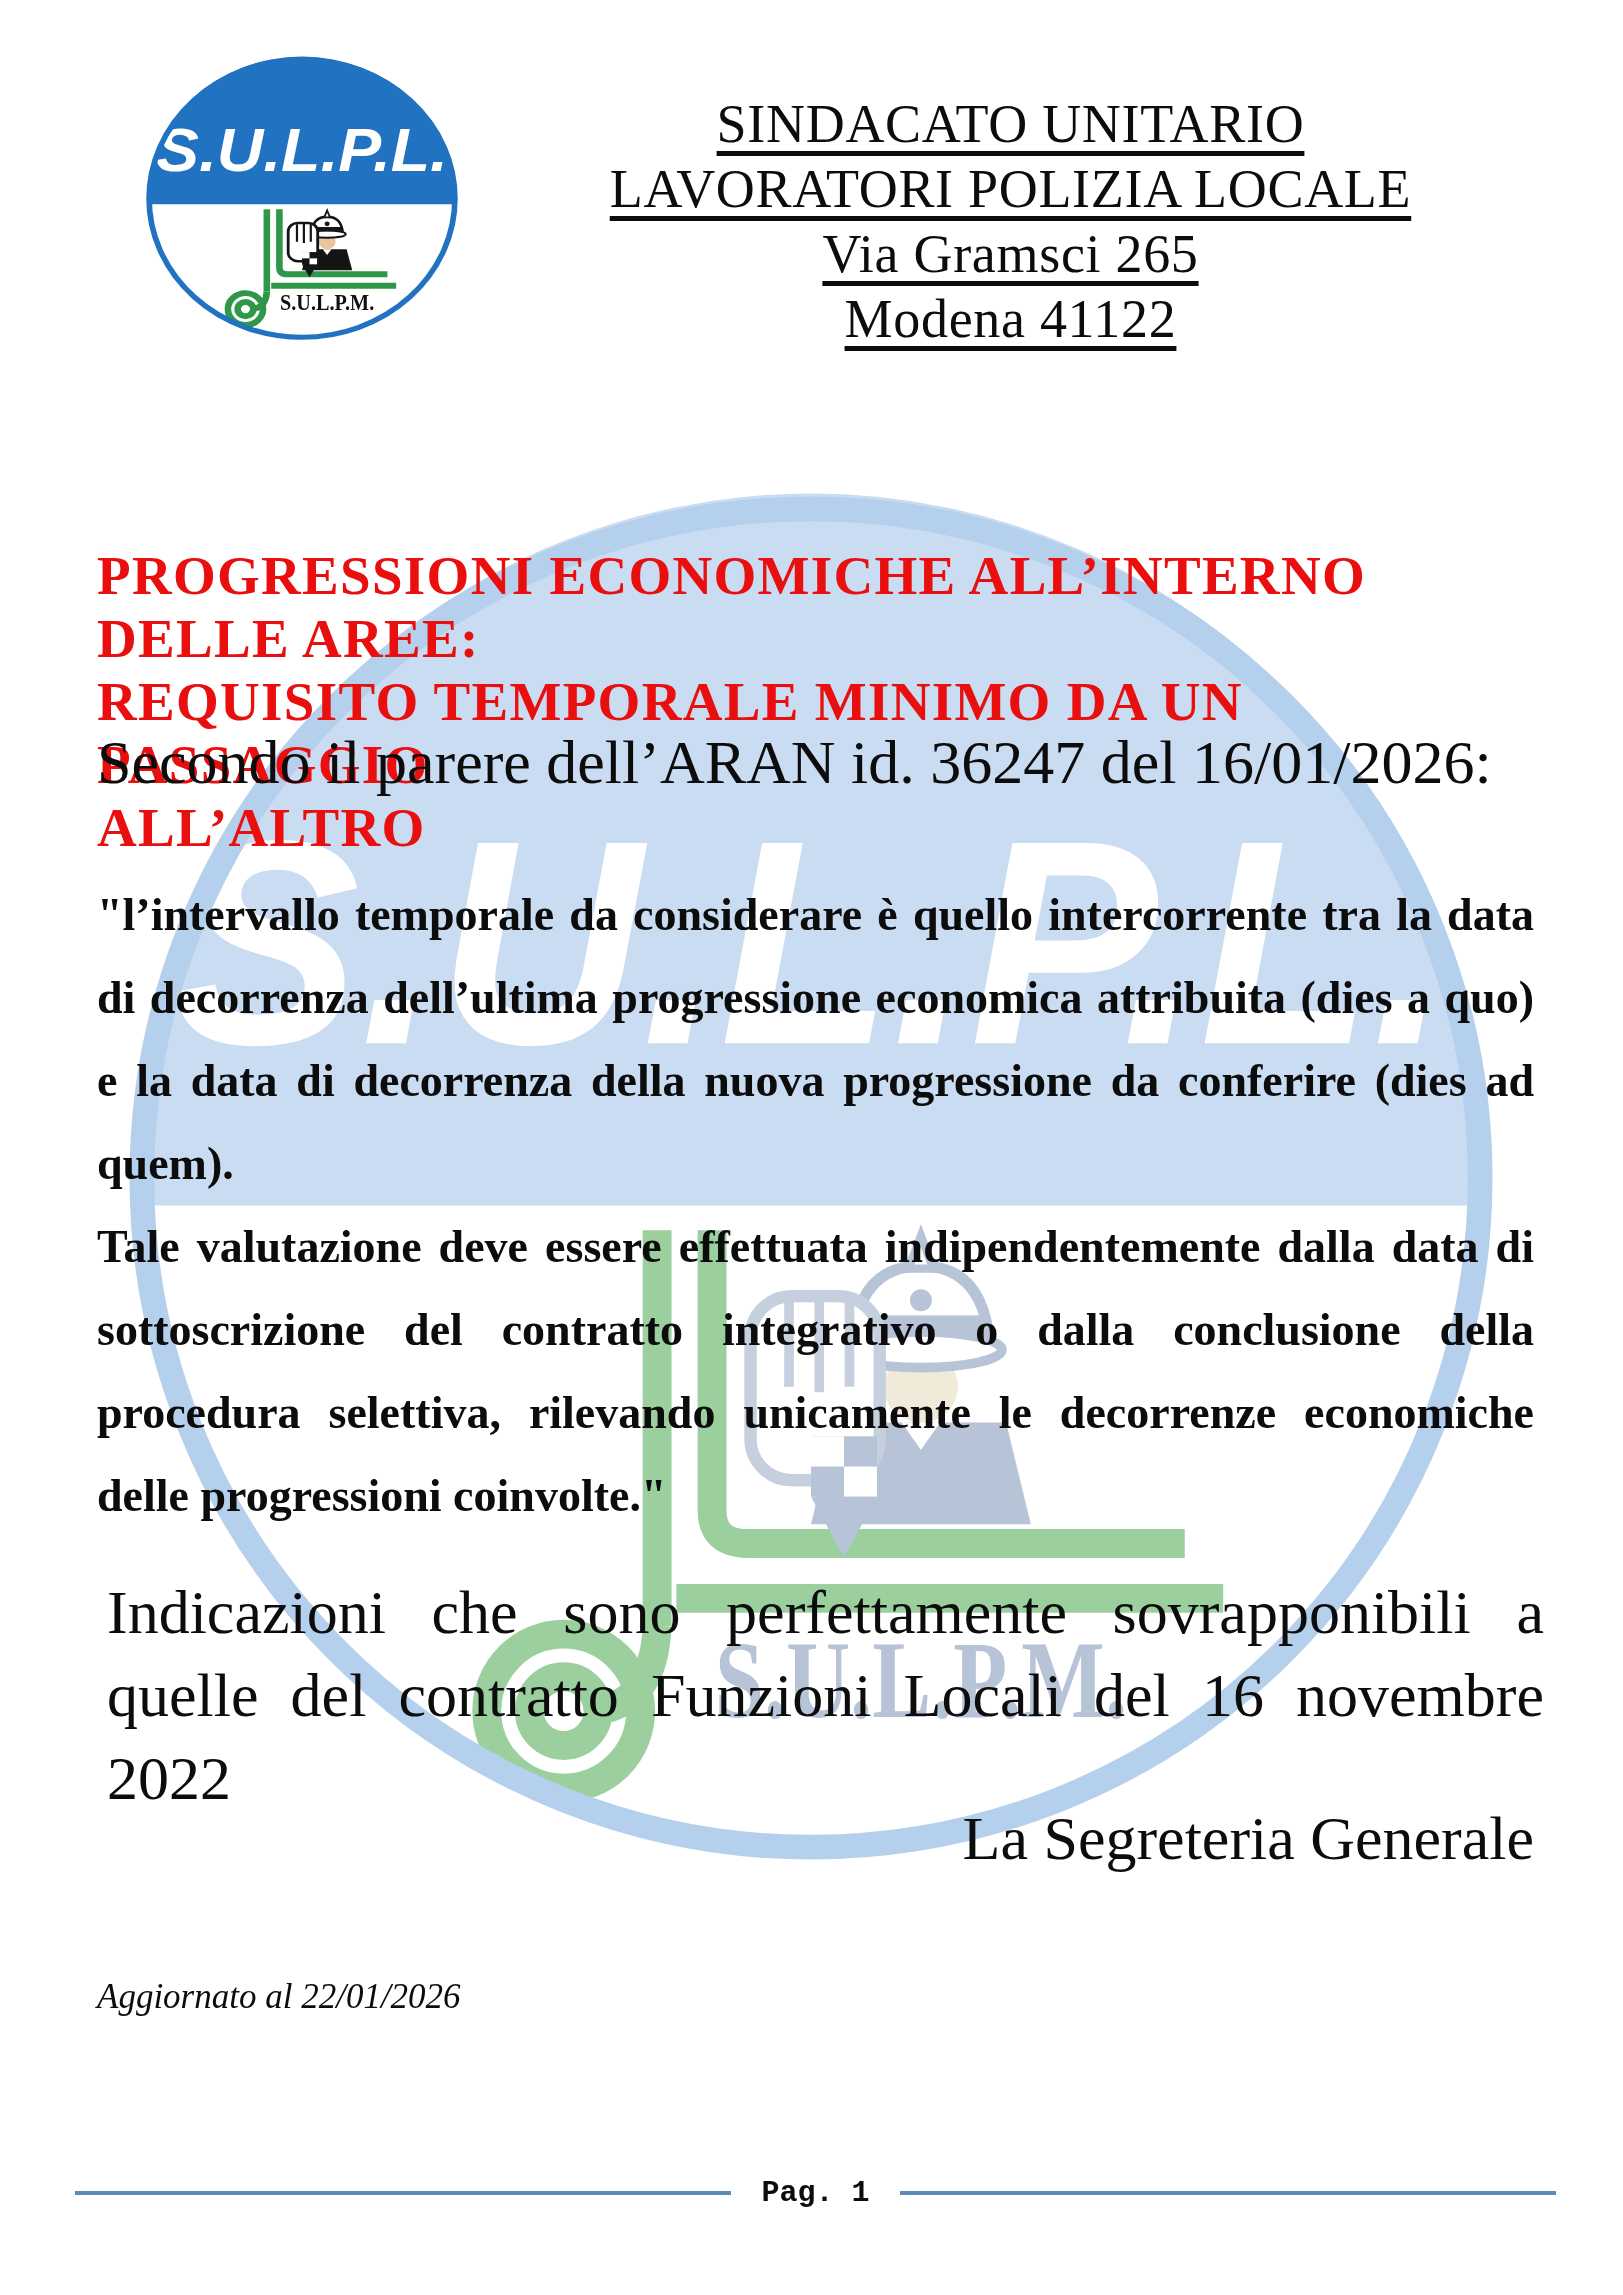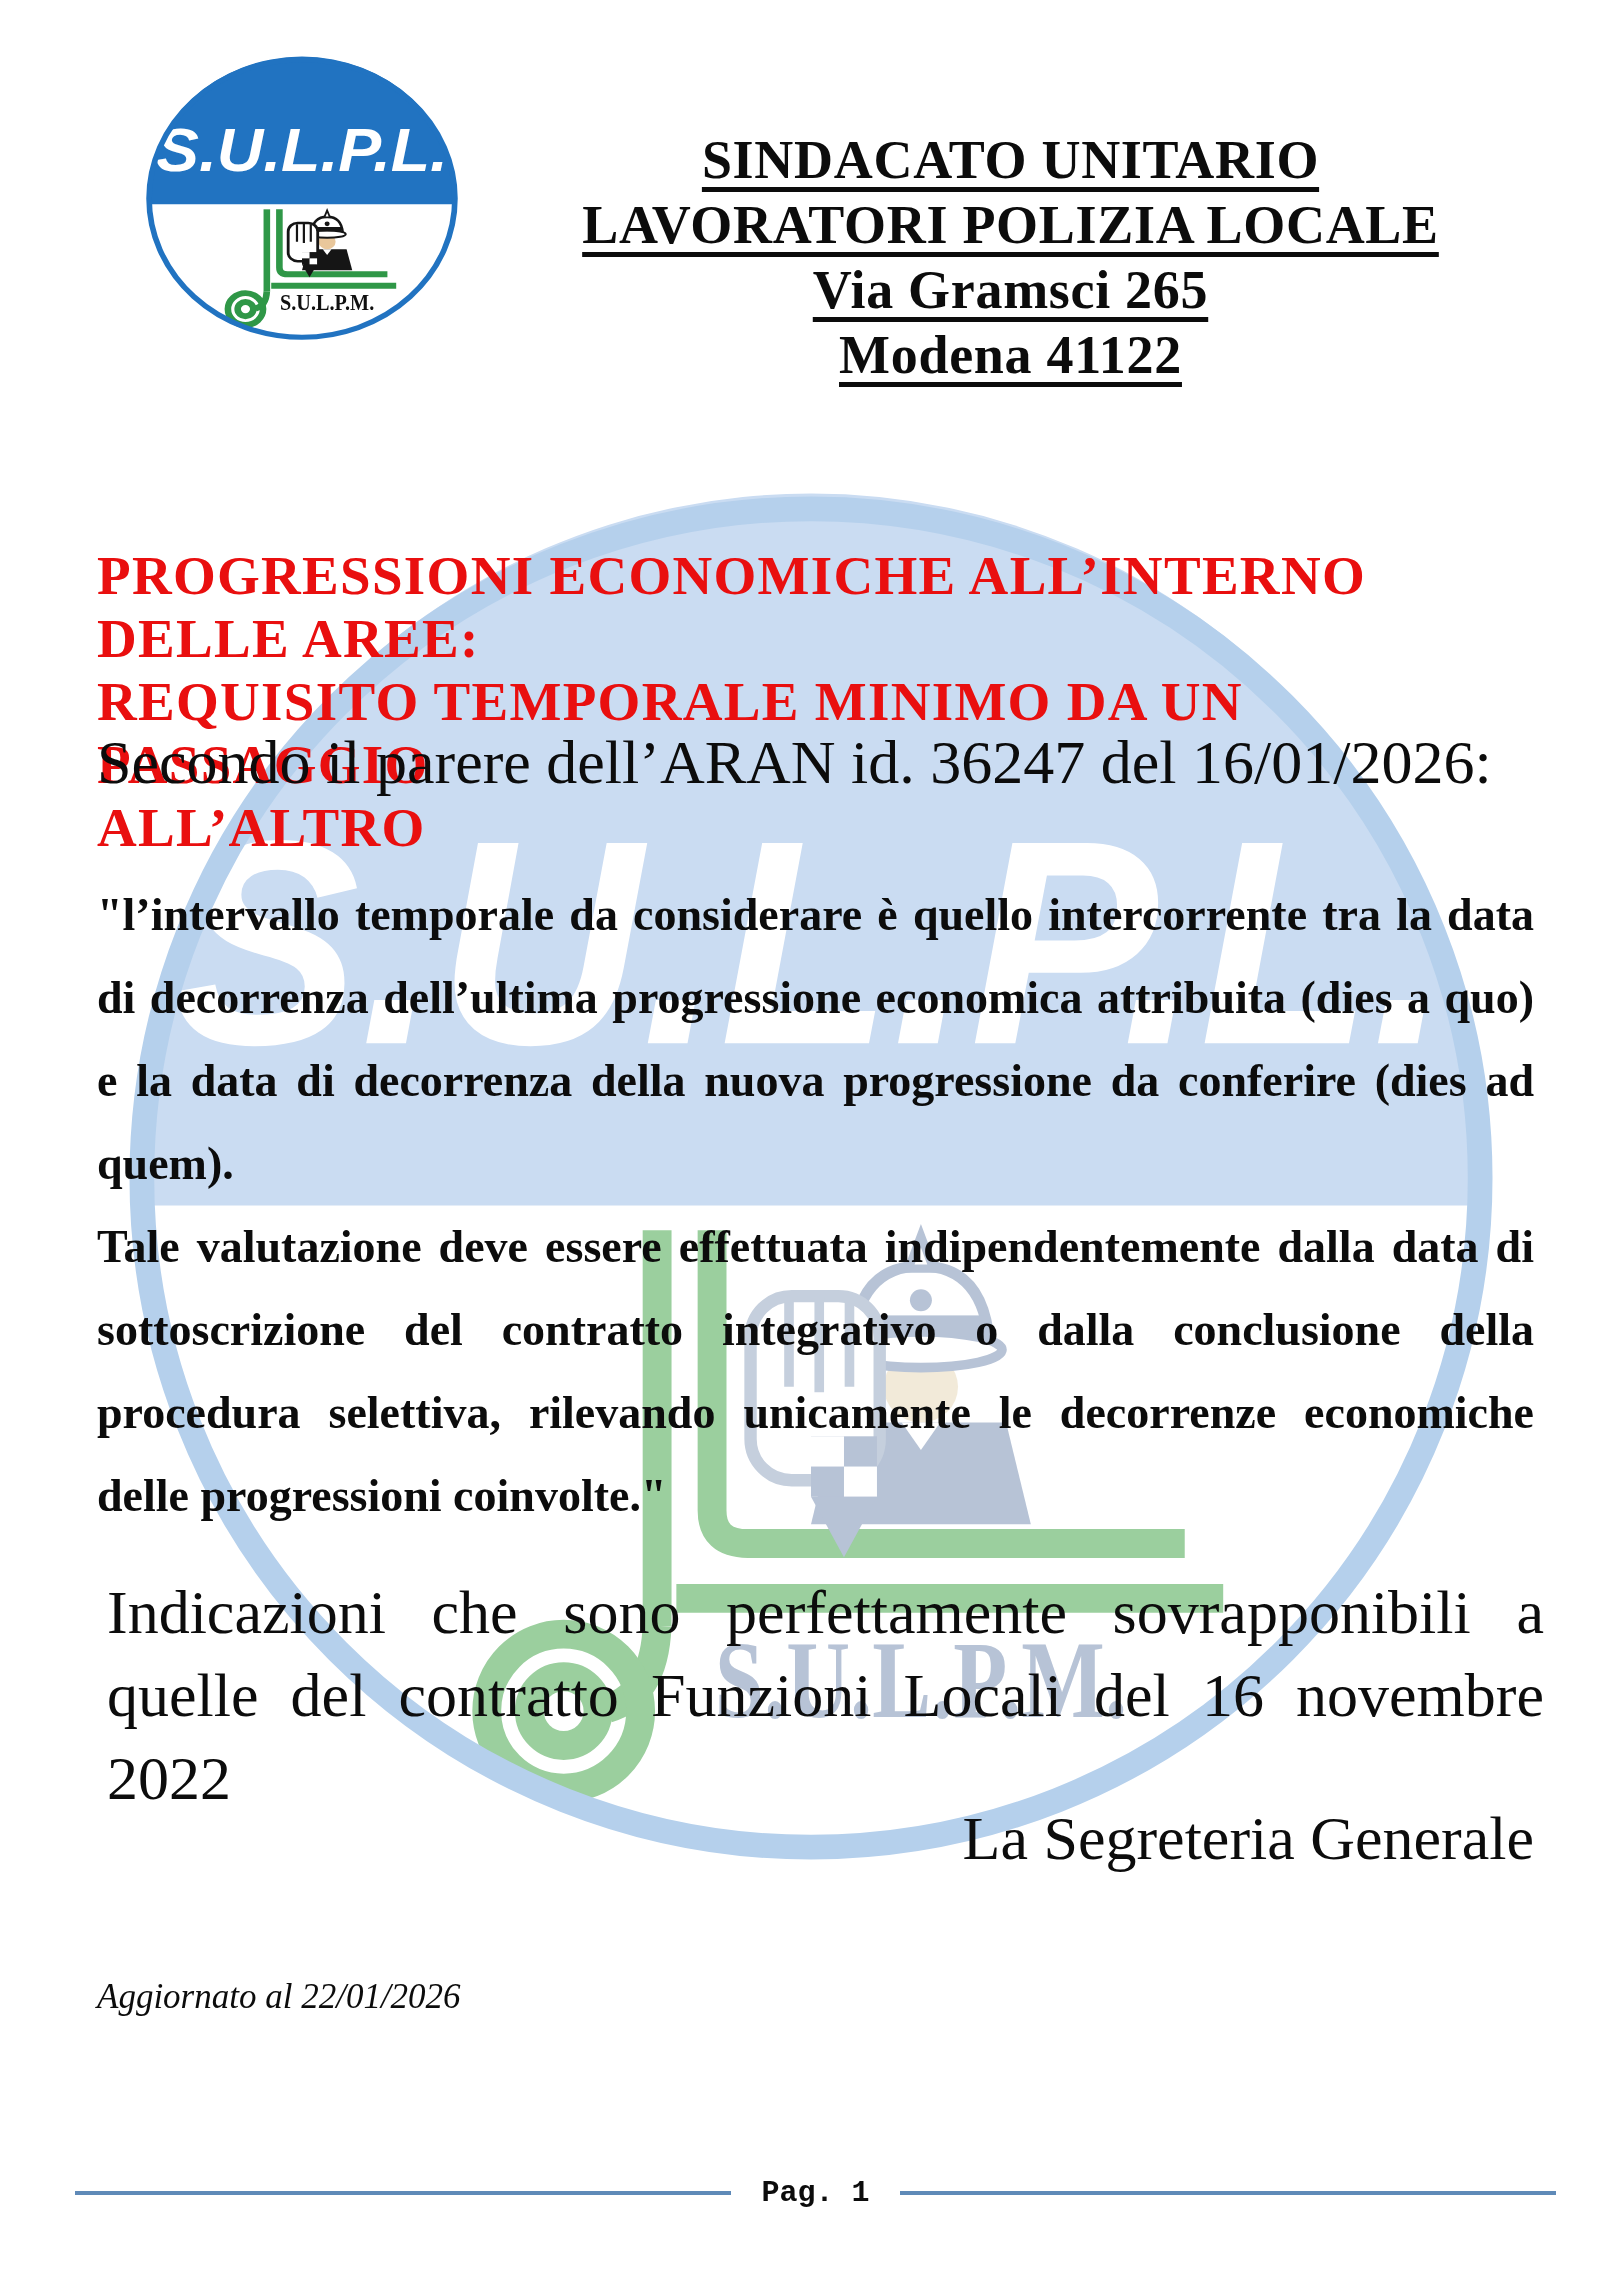--- a/index.html
+++ b/index.html
@@ -7,23 +7,22 @@
     position:relative; width:1623px; height:2295px; background:#ffffff;
     font-family:"Liberation Serif", serif; color:#0c0c0c; overflow:hidden;
     margin:0 auto;
   }
   .emblem { display:block; }
   .logo { position:absolute; left:145px; top:56px; width:314px; height:285px; }
   .watermark { position:absolute; left:124px; top:491px; width:1374px; height:1374px; pointer-events:none; }
 
   .header {
     position:absolute; left:487px; top:92px; width:1047px;
-    text-align:center; font-weight:bold; font-size:54px; line-height:65px;
+    text-align:center; font-weight:normal; font-size:54px; line-height:65px;
     letter-spacing:0.7px;
-    margin-top:36px;
   }
   .header .u { text-decoration:underline; text-decoration-thickness:5.2px; text-underline-offset:8.5px; }
 
   .title {
     position:absolute; left:97px; top:544px; width:1437px;
     text-align:left; font-weight:bold; font-size:55px; line-height:63px;
     letter-spacing:1.3px; color:var(--title_red, #e90f0f);
   }
 
   .para { position:absolute; left:97px; width:1437px; font-size:62px; line-height:83px; }

